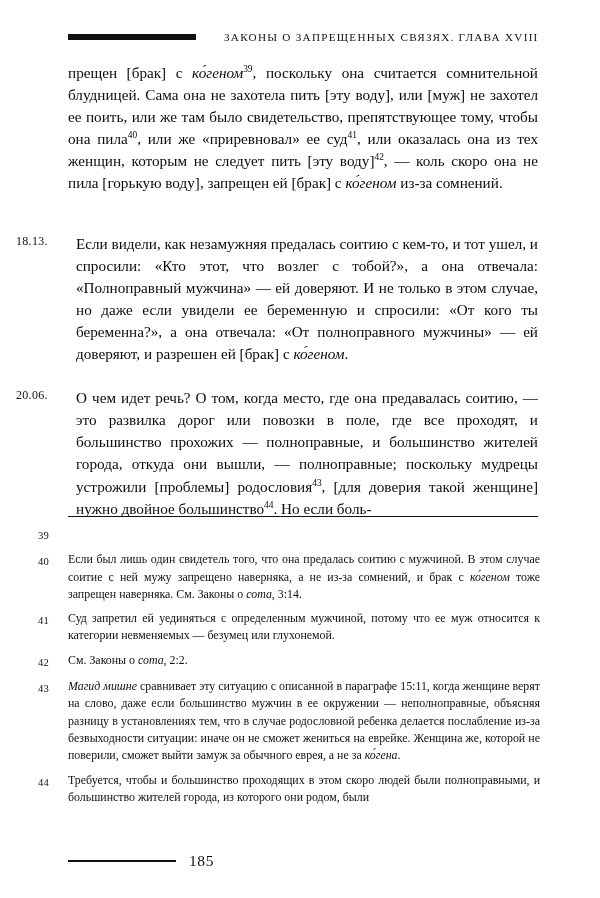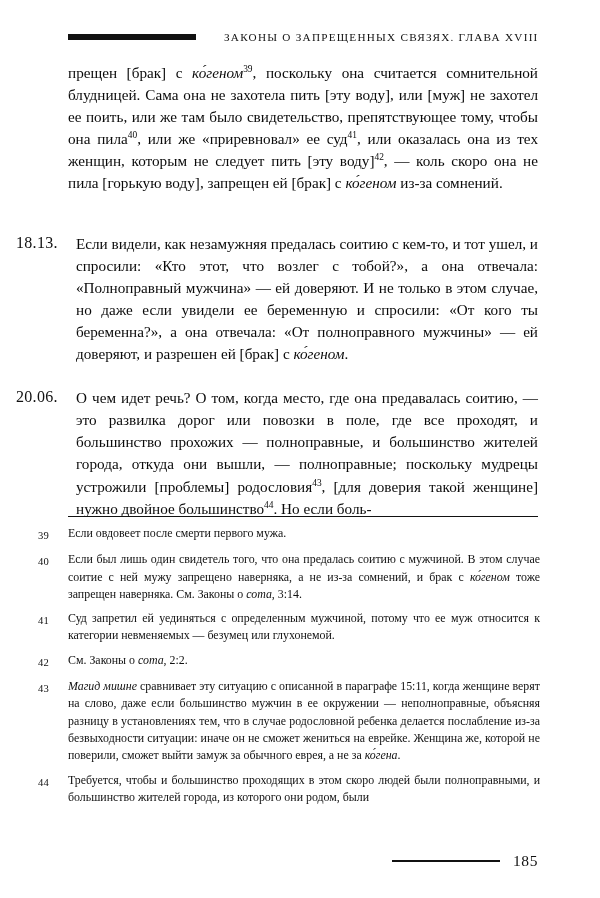--- a/index.html
+++ b/index.html
@@ -77,21 +77,21 @@
   
   .numbered-wrap {
     position: relative;
     margin-bottom: 22px;
   }
   .numbered-wrap .secnum {
     position: absolute;
     left: -52px;
     top: 1px;
     width: 46px;
-    font-size: 16px;
+    font-size: 12px;
     letter-spacing: 0.3px;
     font-variant-numeric: oldstyle-nums;
     color: #111;
     text-align: left;
     font-family: "Liberation Serif", "DejaVu Serif", serif;
   }
   .numbered-wrap .secbody {
     font-size: 15.2px;
     line-height: 22.1px;
     text-align: justify;
@@ -148,21 +148,21 @@
   }
 
   
   .folio {
     position: absolute;
     left: 68px;
     bottom: 28px;
     width: 470px;
     display: flex;
     align-items: center;
-    justify-content: flex-end;
+    justify-content: flex-start;
     gap: 13px;
   }
   .folio-rule {
     flex: 0 0 108px;
     height: 1.6px;
     background: #111;
   }
   .folio-num {
     font-size: 15.5px;
     letter-spacing: 0.6px;
@@ -195,21 +195,20 @@
     </div>
 
   </div>
 
   <div class="fn-rule"></div>
 
   <div class="footnotes">
 
     <div class="fn">
       <div class="fn-num">39</div>
-      <div class="fn-text"><span>Если овдовеет после смерти первого мужа.</span></div>
     </div>
 
     <div class="fn">
       <div class="fn-num">40</div>
       <div class="fn-text"><span>Если был лишь один свидетель того, что она предалась соитию с мужчиной. В этом случае соитие с ней мужу запрещено наверняка, а не из-за сомнений, и брак с </span><i>ко́геном</i><span> тоже запрещен наверняка. См. Законы о </span><i>сота</i><span>, 3:14.</span></div>
     </div>
 
     <div class="fn">
       <div class="fn-num">41</div>
       <div class="fn-text"><span>Суд запретил ей уединяться с определенным мужчиной, потому что ее муж относится к категории невменяемых — безумец или глухонемой.</span></div>

